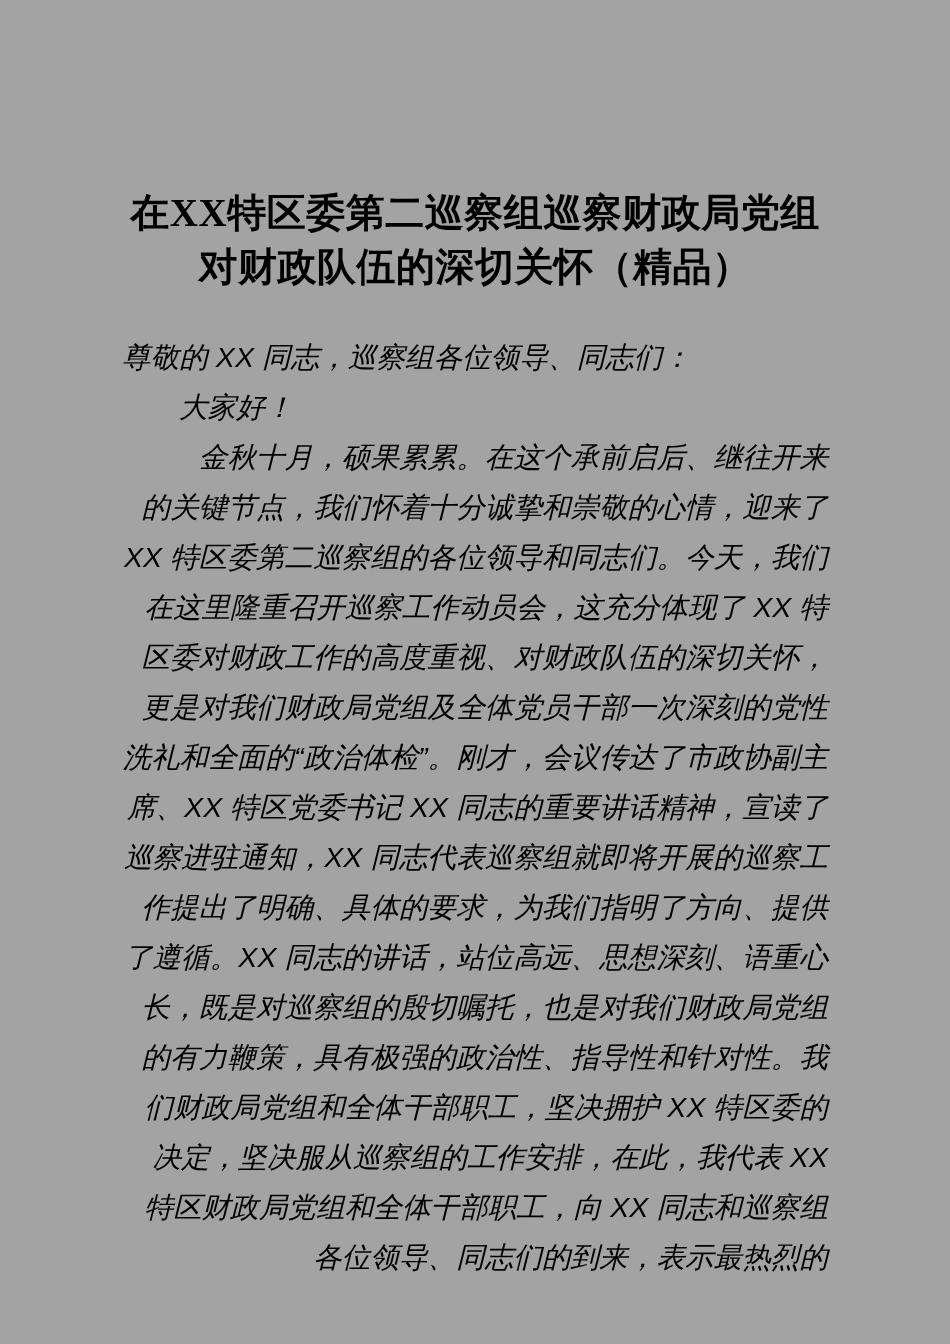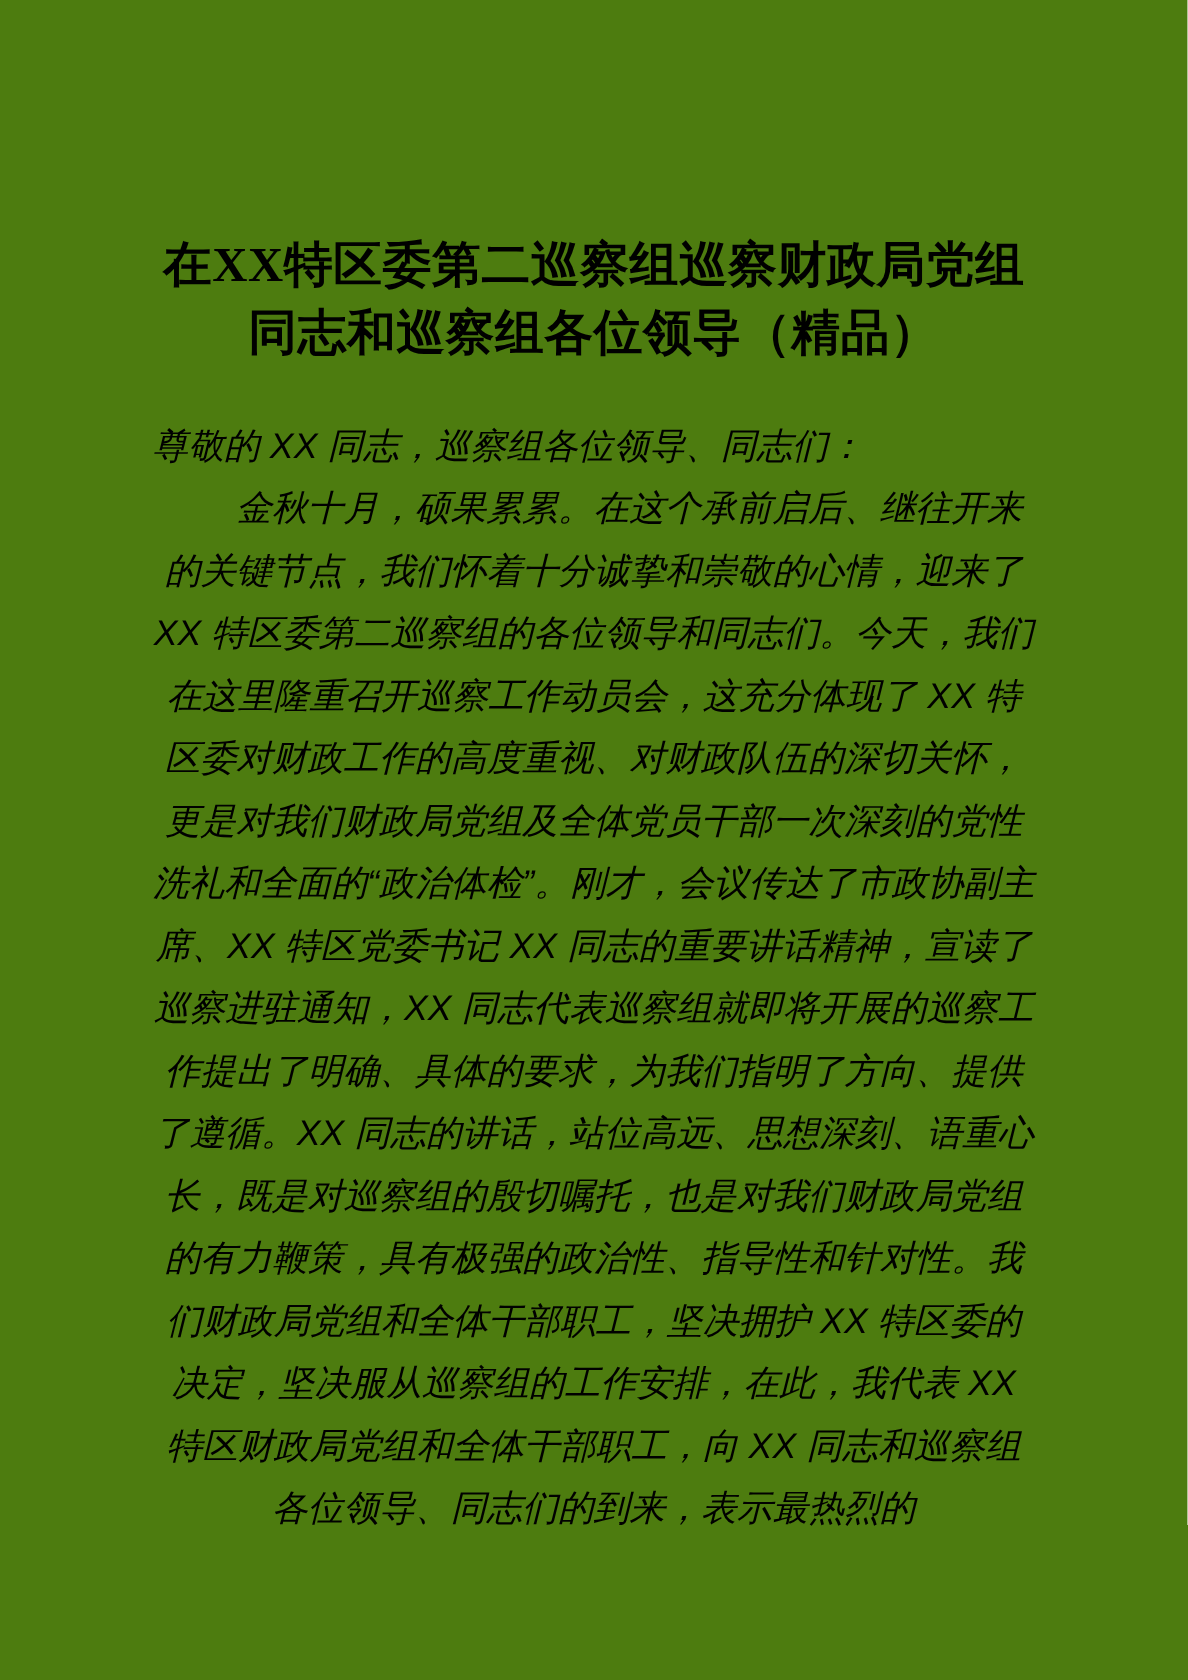--- a/index.html
+++ b/index.html
@@ -4,21 +4,21 @@
 <style>
   html, body {
     margin: 0;
     padding: 0;
     background: #ffffff;
   }
   .page {
     position: relative;
     width: 950px;
     height: 1344px;
-    background: #4d7c0f;
+    background: #a3a3a3;
     overflow: hidden;
     box-sizing: border-box;
     font-family: "Liberation Sans", "DejaVu Sans", sans-serif;
   }
   .doc-title {
     position: absolute;
     left: 122px;
     top: 186px;
     width: 706px;
     text-align: center;
@@ -42,31 +42,32 @@
     color: #000000;
     text-align: justify;
     text-justify: inter-ideograph;
     letter-spacing: 0.1px;
     font-style: italic;
   }
   .para.indent {
     text-indent: 57px;
   }
   .para.last {
-    text-align: center;
+    text-align: right;
   }
 </style>
 </head>
 <body>
 
 <div class="page">
 
   <div class="doc-title">
     <div>在XX特区委第二巡察组巡察财政局党组</div>
-    <div>同志和巡察组各位领导（精品）</div>
+    <div>对财政队伍的深切关怀（精品）</div>
   </div>
 
   <div class="body-block">
     <p class="para">尊敬的 XX 同志，巡察组各位领导、同志们：</p>
+    <p class="para indent">大家好！</p>
     <p class="para indent last">金秋十月，硕果累累。在这个承前启后、继往开来的关键节点，我们怀着十分诚挚和崇敬的心情，迎来了 XX 特区委第二巡察组的各位领导和同志们。今天，我们在这里隆重召开巡察工作动员会，这充分体现了 XX 特区委对财政工作的高度重视、对财政队伍的深切关怀，更是对我们财政局党组及全体党员干部一次深刻的党性洗礼和全面的“政治体检”。刚才，会议传达了市政协副主席、XX 特区党委书记 XX 同志的重要讲话精神，宣读了巡察进驻通知，XX 同志代表巡察组就即将开展的巡察工作提出了明确、具体的要求，为我们指明了方向、提供了遵循。XX 同志的讲话，站位高远、思想深刻、语重心长，既是对巡察组的殷切嘱托，也是对我们财政局党组的有力鞭策，具有极强的政治性、指导性和针对性。我们财政局党组和全体干部职工，坚决拥护 XX 特区委的决定，坚决服从巡察组的工作安排，在此，我代表 XX 特区财政局党组和全体干部职工，向 XX 同志和巡察组各位领导、同志们的到来，表示最热烈的</p>
   </div>
 
 </div>
 
 </body></html>

